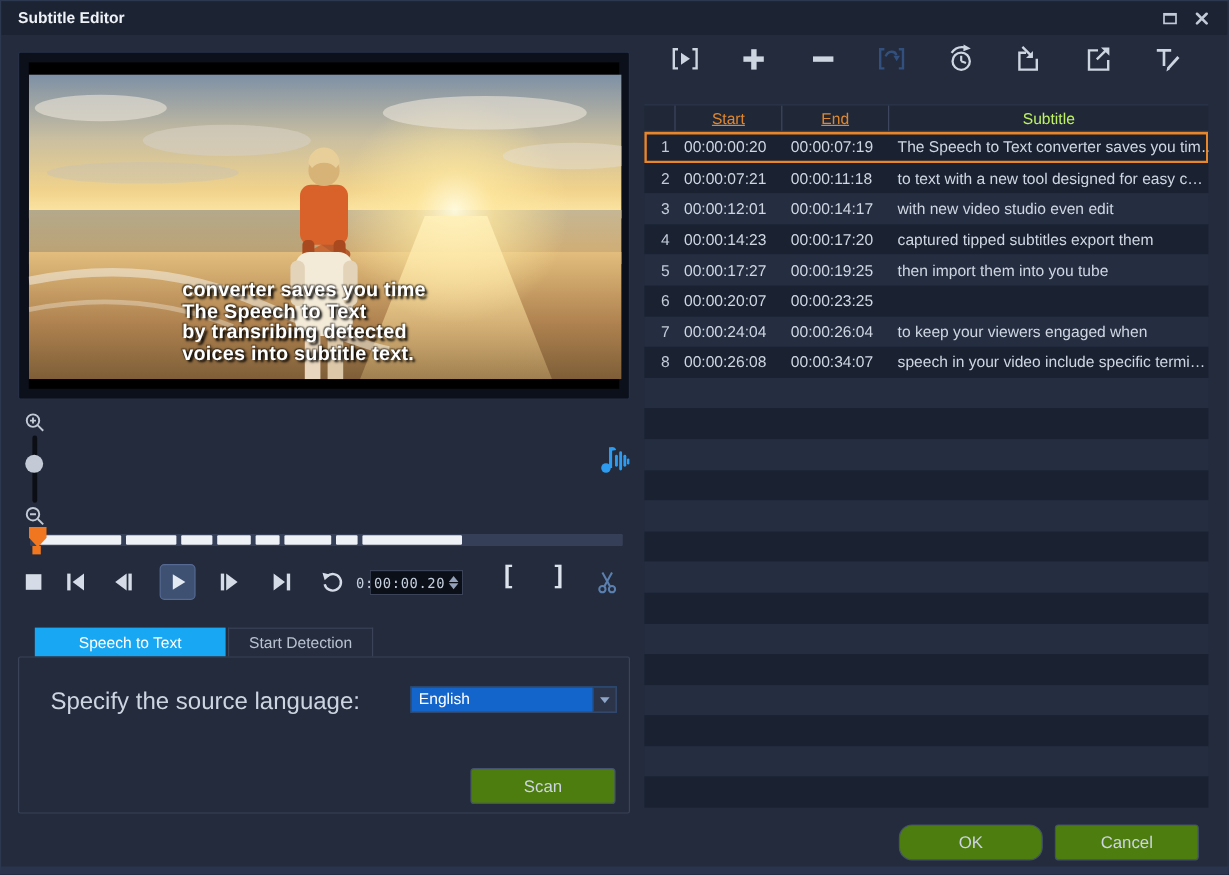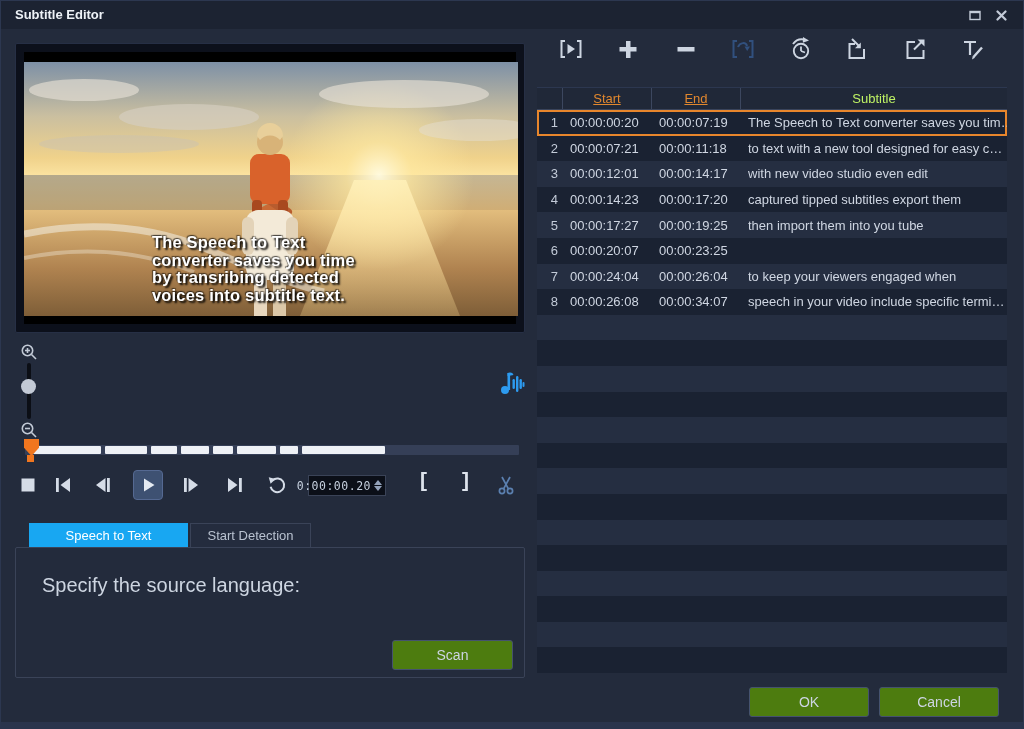--- a/index.html
+++ b/index.html
@@ -84,21 +84,21 @@
   .thead .h-start,.thead .h-end{color:#e0872e;text-decoration:underline;}
   .thead .h-sub{color:#bef264;}
   .trow{display:grid;grid-template-columns:26px 89px 89px 1fr;height:25.6px;align-items:center;cursor:pointer;}
   .trow.odd{background:#252e41;} .trow.even{background:#1a2232;}
   .trow.selected{background:#1a2232;box-shadow:inset 0 0 0 2px #e8862c;}
   .cell{font-size:13px;color:#cfd6e2;white-space:nowrap;overflow:hidden;}
   .c-num{text-align:right;padding-right:5px;color:#c3cbd8;}
   .c-start,.c-end{padding-left:7px;}
   .c-text{padding-left:7px;}
   
-  .okbtn{position:absolute;left:748px;top:686px;width:120px;height:30px;}
+  .okbtn{position:absolute;left:748px;top:686px;width:120px;height:30px;border-radius:11px;}
   .cancelbtn{position:absolute;left:878px;top:686px;width:120px;height:30px;}
   svg{display:block;}
 </style>
 </head>
 <body>
 
 <div id="dialog">
 
   <div class="titlebar">
     <span class="title">Subtitle Editor</span>
@@ -168,22 +168,22 @@
           <rect x="228" y="138" width="10" height="26" rx="4" fill="#a8491f"></rect>
           <rect x="254" y="138" width="10" height="26" rx="4" fill="#a8491f"></rect>
           <rect x="222" y="148" width="48" height="70" rx="12" fill="#f3ead8"></rect>
           <rect x="218" y="155" width="12" height="38" rx="6" fill="#e3d3b8"></rect>
           <rect x="262" y="155" width="12" height="38" rx="6" fill="#e3d3b8"></rect>
           <rect x="230" y="216" width="13" height="38" fill="#e8d7be"></rect>
           <rect x="249" y="216" width="13" height="38" fill="#dcc8a8"></rect>
         </g>
       </svg>
       <div class="sub-overlay">
+        <div>converter saves you time</div>
         <div>The Speech to Text</div>
-        <div>converter saves you time</div>
         <div>by transribing detected</div>
         <div>voices into subtitle text.</div>
       </div>
     </div>
   </div>
 
   <div class="zoomcol">
     <span class="zin">
       <svg width="18" height="18" viewBox="0 0 18 18" stroke="#c2cad6" fill="none" stroke-width="1.6">
         <circle cx="7.5" cy="7.5" r="5.2"></circle>
@@ -294,20 +294,26 @@
 
   <div class="tab active">
       <span>Speech to Text</span>
     </div>
   <div class="tab inactive">
       <span>Start Detection</span>
     </div>
 
   <div class="groupbox">
     <span class="lang-label">Specify the source language:</span>
+    <div class="dropdown">
+      <span class="sel">English</span>
+      <span class="arrow">
+          <i></i>
+        </span>
+    </div>
     <div class="btn scanbtn">
         <span>Scan</span>
       </div>
   </div>
 
   <div class="rtoolbar">
     <span class="ricon">
       <svg width="26" height="26" viewBox="0 0 26 26">
           <path d="M7,5 H3.5 V21 H7 M19,5 H22.5 V21 H19" fill="none" stroke="#cdd5e1" stroke-width="2"></path>
           <path d="M9.5,8 L17,13 L9.5,18 Z" fill="#cdd5e1"></path>

